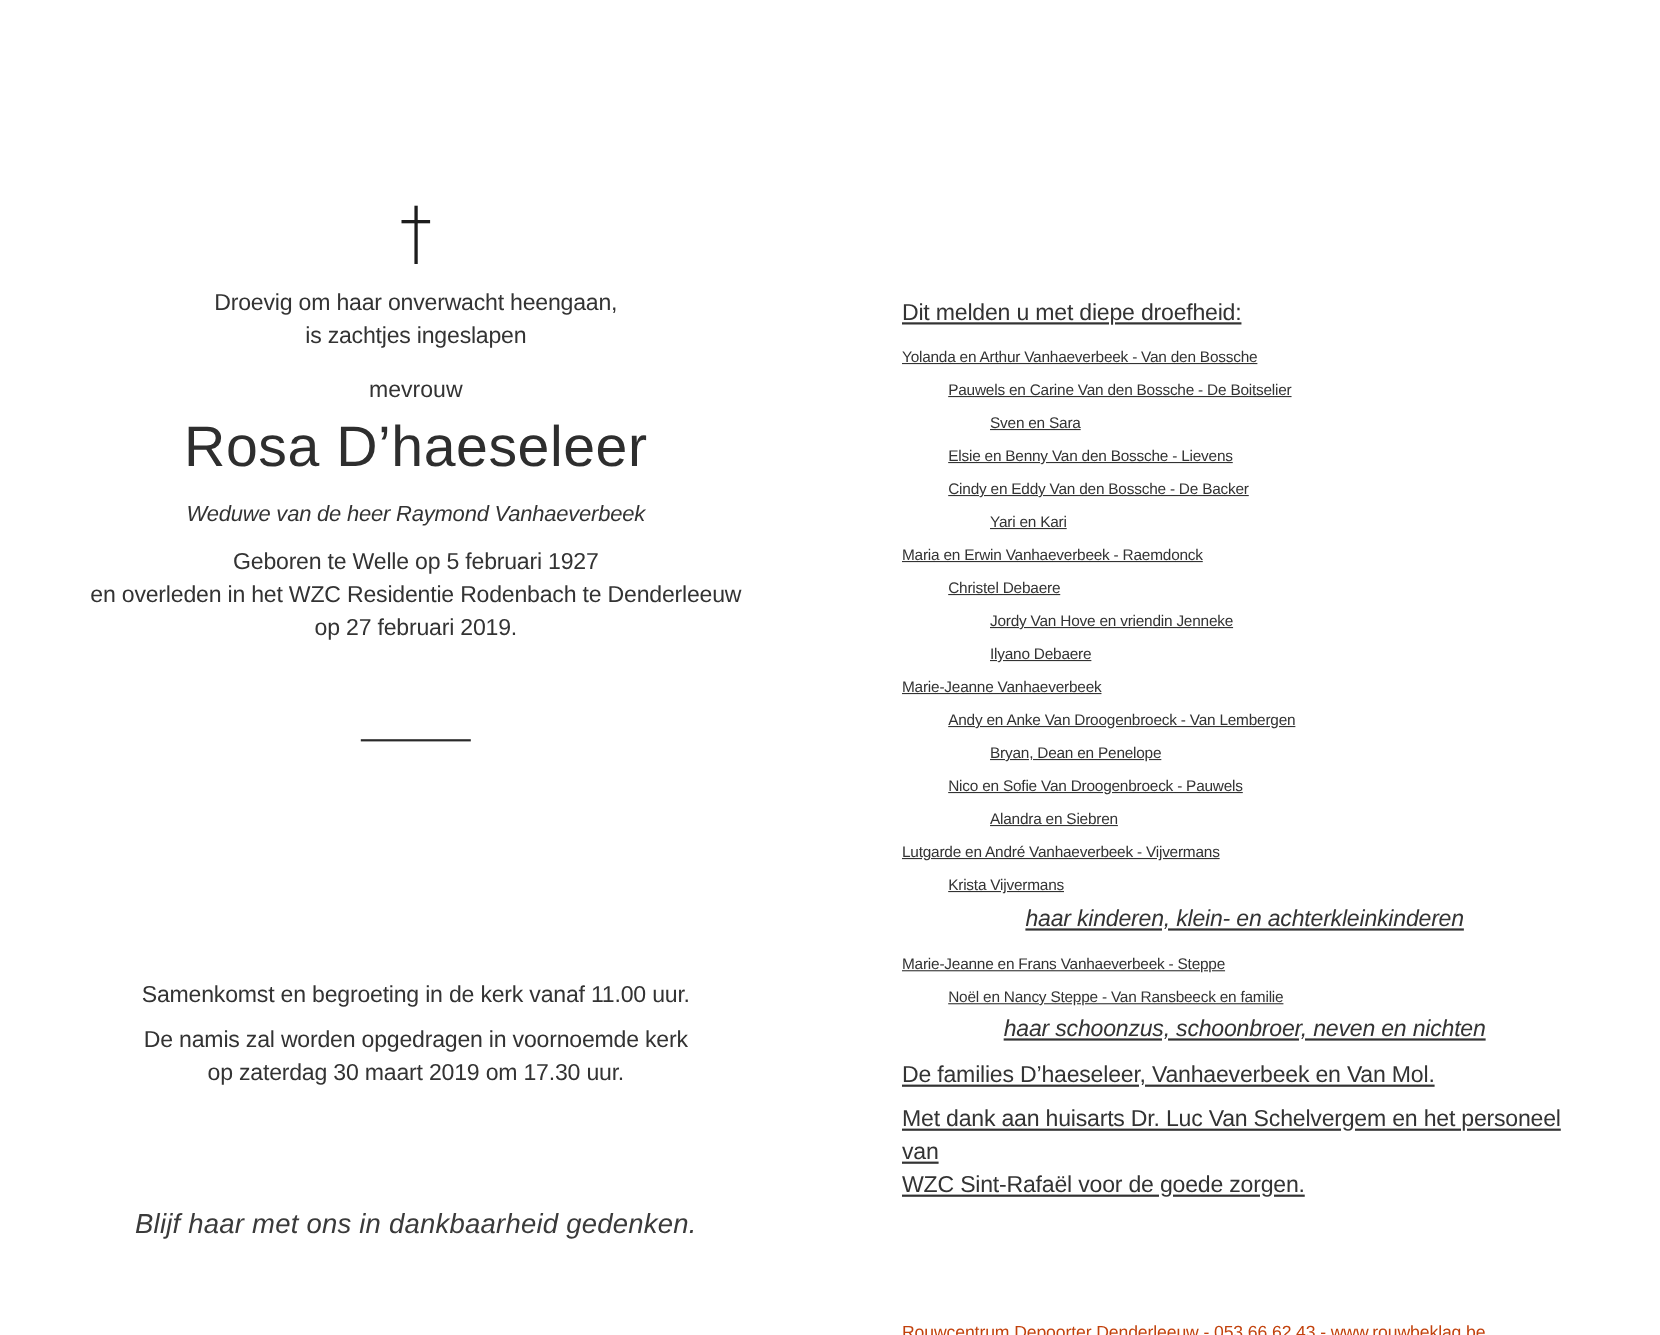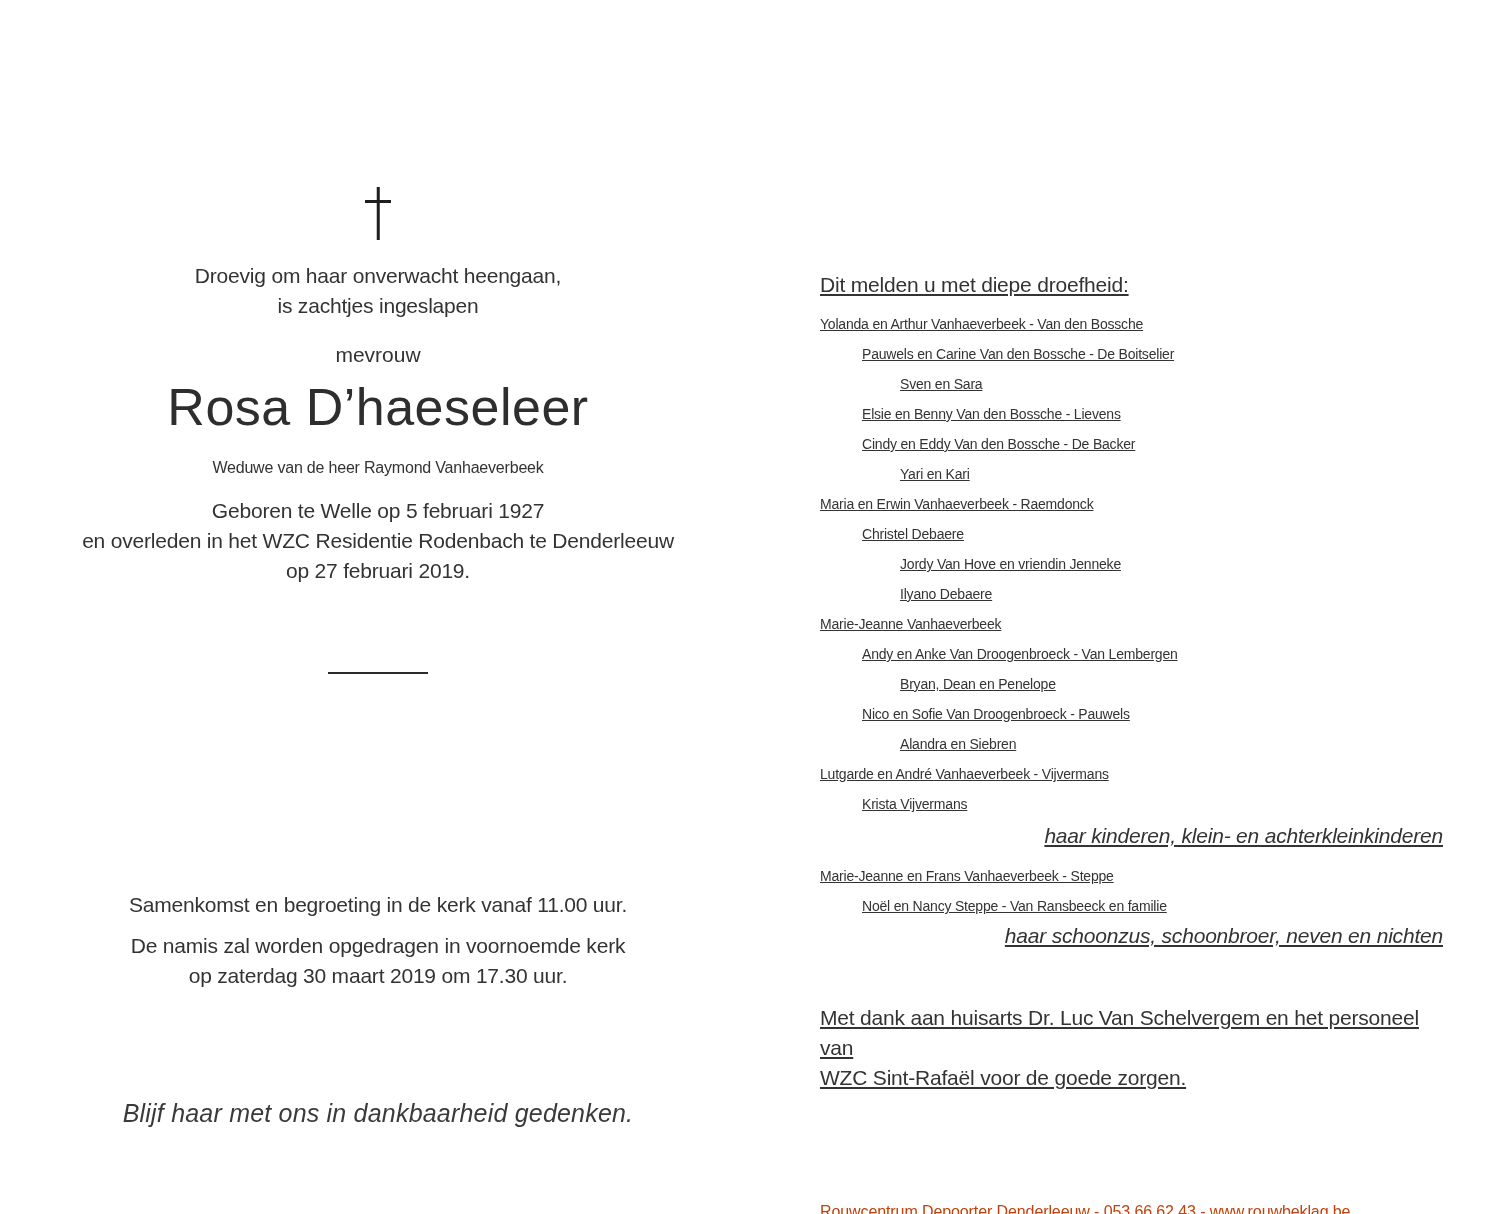--- a/index.html
+++ b/index.html
@@ -22,21 +22,21 @@
   .small  { font-size: 19px; line-height: 28px; letter-spacing: -0.2px; }
   .bold   { font-weight: bold; }
   .honorific { font-size: 21px; line-height: 30px; }
   .deceased-name {
     font-size: 52px;
     line-height: 62px;
     font-weight: 300;
     letter-spacing: 0.5px;
     color: #2e2e2e;
   }
-  .widow { font-size: 16px; line-height: 30px; letter-spacing: -0.2px; }
+  .widow { font-size: 20px; line-height: 30px; letter-spacing: -0.2px; font-style: italic; }
   .closing {
     font-size: 25px;
     line-height: 34px;
     font-style: italic;
     font-weight: 300;
     color: #3a3a3a;
     letter-spacing: 0.2px;
   }
 
   
@@ -57,21 +57,21 @@
   }
 
   
   .right-col { left: 820px; width: 623px; text-align: left; text-decoration: underline; }
   .family-line { font-size: 14px; line-height: 30px; letter-spacing: -0.2px; }
   .indent-0 { padding-left: 0; }
   .indent-1 { padding-left: 42px; }
   .indent-2 { padding-left: 80px; }
   .relation-note {
     font-size: 21px; line-height: 30px; font-style: italic;
-    text-align: right; letter-spacing: -0.2px;
+    text-align: center; letter-spacing: -0.2px;
   }
   .footer-line {
     font-size: 16px; line-height: 22px; text-align: left;
     color: #c2410c; letter-spacing: -0.1px;
   }
 </style>
 </head>
 <body>
 
 <div class="page">
@@ -136,20 +136,21 @@
 
   <div class="abs right-col relation-note" style="top:773px">haar kinderen, klein- en achterkleinkinderen</div>
 
   <div class="abs right-col" style="top:813px">
       <div class="family-line indent-0">Marie-Jeanne en Frans Vanhaeverbeek - Steppe</div>
       <div class="family-line indent-1">Noël en Nancy Steppe - Van Ransbeeck en familie</div>
     </div>
 
   <div class="abs right-col relation-note" style="top:873px">haar schoonzus, schoonbroer, neven en nichten</div>
 
+  <div class="abs right-col line" style="top:915px">De families D’haeseleer, Vanhaeverbeek en Van Mol.</div>
 
   <div class="abs right-col" style="top:955px">
     <div class="line">Met dank aan huisarts Dr. Luc Van Schelvergem en het personeel van</div>
     <div class="line">WZC Sint-Rafaël voor de goede zorgen.</div>
   </div>
 
   <div class="abs right-col footer-line" style="top:1153px">Rouwcentrum Depoorter Denderleeuw - 053 66 62 43 - www.rouwbeklag.be</div>
 
 </div>
 

